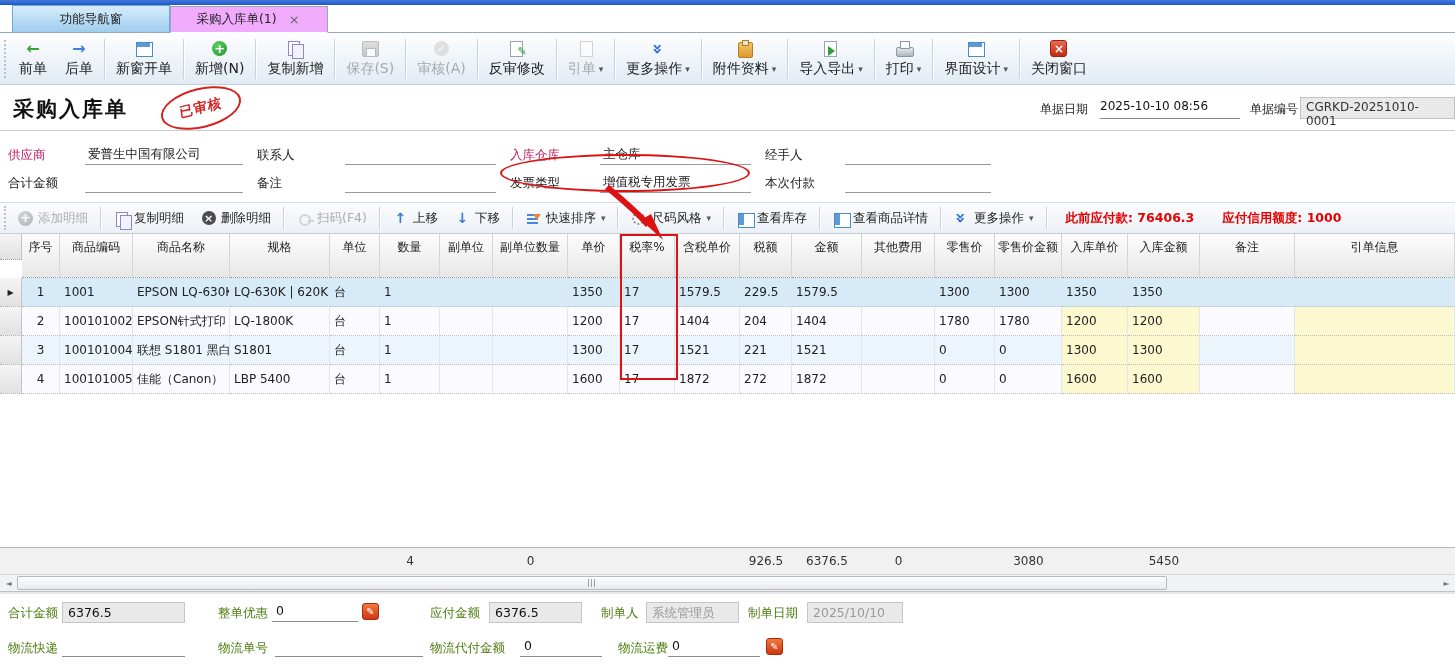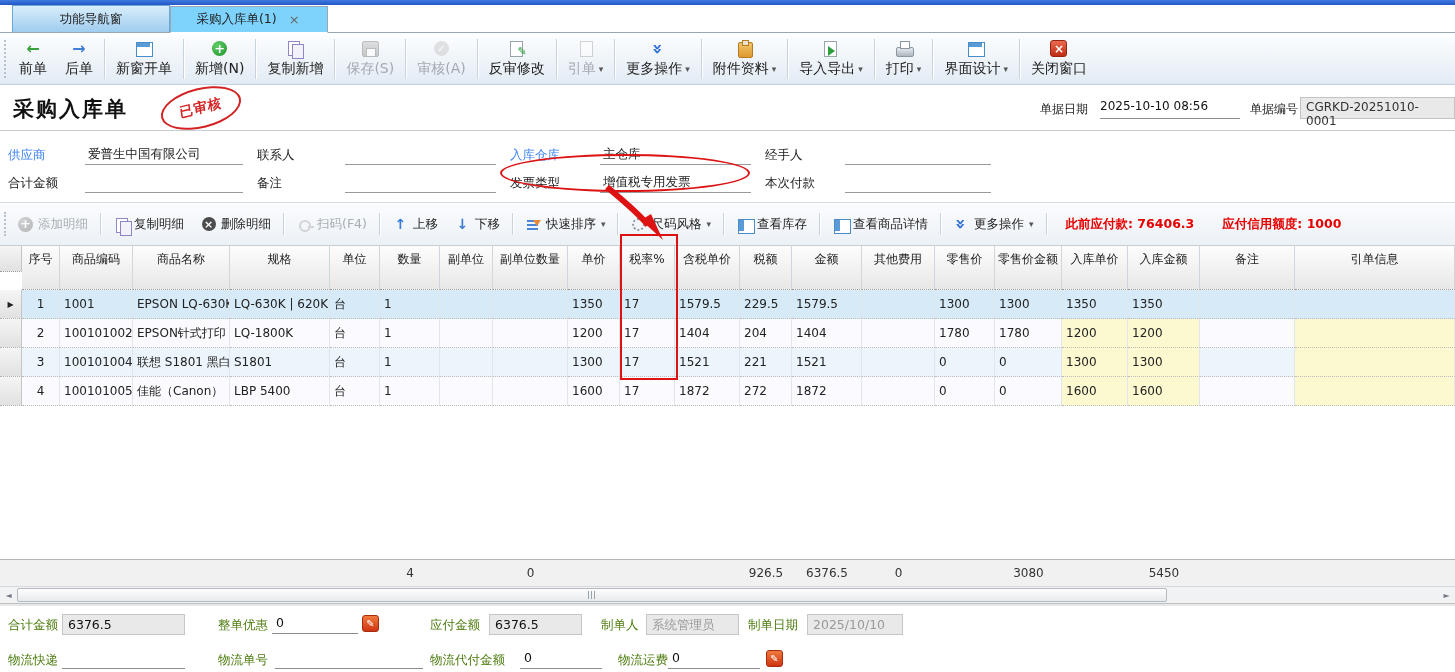--- a/index.html
+++ b/index.html
@@ -5,21 +5,21 @@
   * { margin:0; padding:0; box-sizing:border-box; }
   html,body { width:1455px; height:672px; overflow:hidden; }
   body { font-family:"DejaVu Sans","Liberation Sans",sans-serif; font-size:12px; color:#222; background:#fff; }
   .app { position:relative; width:1455px; height:672px; background:#fff; overflow:hidden; }
 
   
   .titlebar { height:5px; background:linear-gradient(#3f7ae0,#2257c4); }
   .tabbar { height:28px; background:#fff; border-bottom:1px solid #9aa7b5; display:flex; align-items:flex-end; padding-left:12px; }
   .tab { height:27px; width:158px; display:flex; align-items:center; justify-content:center; gap:10px; font-size:12.5px; cursor:default; }
   .tab.inactive { background:linear-gradient(#d8edfb,#9fcdef); border:1px solid #6ea6d4; border-bottom:none; }
-  .tab.active { background:#7dd3fc; border:1px solid #9aa7b5; border-bottom:1px solid #fff; margin-bottom:-1px; }
+  .tab.active { background:#f0abfc; border:1px solid #9aa7b5; border-bottom:1px solid #fff; margin-bottom:-1px; }
   .tab-close { color:#666; font-size:13px; padding:0 2px; }
 
   
   .toolbar { height:52px; background:linear-gradient(#fdfeff,#e2ebf4); border-bottom:1px solid #c2cfdc; display:flex; align-items:center; padding-left:2px; }
   .grip-v { border-left:2px dotted #b6c2ce; height:38px; margin:0 4px 0 2px; }
   .tb-btn { display:flex; flex-direction:column; align-items:center; justify-content:center; gap:2px; padding:3px 9px; min-width:46px; height:48px; border-radius:3px; }
   .tb-btn .lbl { font-size:14px; color:#222; white-space:nowrap; }
   .tb-btn.off .lbl { color:#a3a9af; }
   .tb-btn.off .ic { filter:grayscale(1); opacity:.55; }
   .tb-wrap { display:flex; align-items:center; }
@@ -65,25 +65,25 @@
   .doc-header { position:relative; height:46px; border-bottom:1px solid #c9ced4; background:#fff; }
   .doc-title { position:absolute; left:13px; top:10px; font-family:"DejaVu Serif","Liberation Serif",serif; font-size:21px; font-weight:bold; color:#111; letter-spacing:2px; }
   .hdr-date-label { position:absolute; left:1040px; top:16px; color:#222; }
   .hdr-date-value { position:absolute; left:1100px; top:14px; width:140px; height:20px; border-bottom:1px solid #8c8c8c; color:#111; }
   .hdr-no-label { position:absolute; left:1250px; top:16px; color:#222; }
   .hdr-no-value { position:absolute; left:1300px; top:12px; width:155px; height:22px; background:#e9e9e9; border:1px solid #c3c3c3; padding:2px 5px; color:#333; }
 
   
   .hform { height:71px; background:#fff; padding:10px 0 0 8px; display:grid; grid-template-columns:77px 172px 88px 165px 90px 165px 80px 160px; grid-auto-rows:28px; align-items:center; }
   .hf-label { font-size:12.5px; color:#222; }
-  .hf-label.req { color:#3b82f6; }
+  .hf-label.req { color:#be185d; }
   .hf-value { height:20px; border-bottom:1px solid #9a9a9a; margin-right:14px; padding:1px 3px; font-size:12.5px; white-space:nowrap; }
 
   
-  .dtoolbar { height:44px; background:linear-gradient(#fbfcfe,#ecf1f6); border-top:1px solid #d7dde4; border-bottom:1px solid #c6cdd5; display:flex; align-items:center; padding-left:2px; }
+  .dtoolbar { height:32px; background:linear-gradient(#fbfcfe,#ecf1f6); border-top:1px solid #d7dde4; border-bottom:1px solid #c6cdd5; display:flex; align-items:center; padding-left:2px; }
   .dt-btn { display:flex; align-items:center; gap:4px; padding:0 7px; height:26px; white-space:nowrap; }
   .dt-btn .lbl { font-size:12.5px; color:#222; }
   .dt-btn.off .lbl { color:#a8adb2; }
   .dt-btn.off .ic { filter:grayscale(1); opacity:.5; }
   .dsep { width:1px; height:22px; background:#c8d3de; margin:0 3px; box-shadow:1px 0 0 #fff; }
   .credit-info { display:flex; gap:28px; margin-left:16px; font-weight:bold; color:#e60000; font-size:12.5px; }
 
   
   .grid { position:relative; height:340px; background:#fff; display:flex; flex-direction:column; }
   .g-tr { display:flex; }

